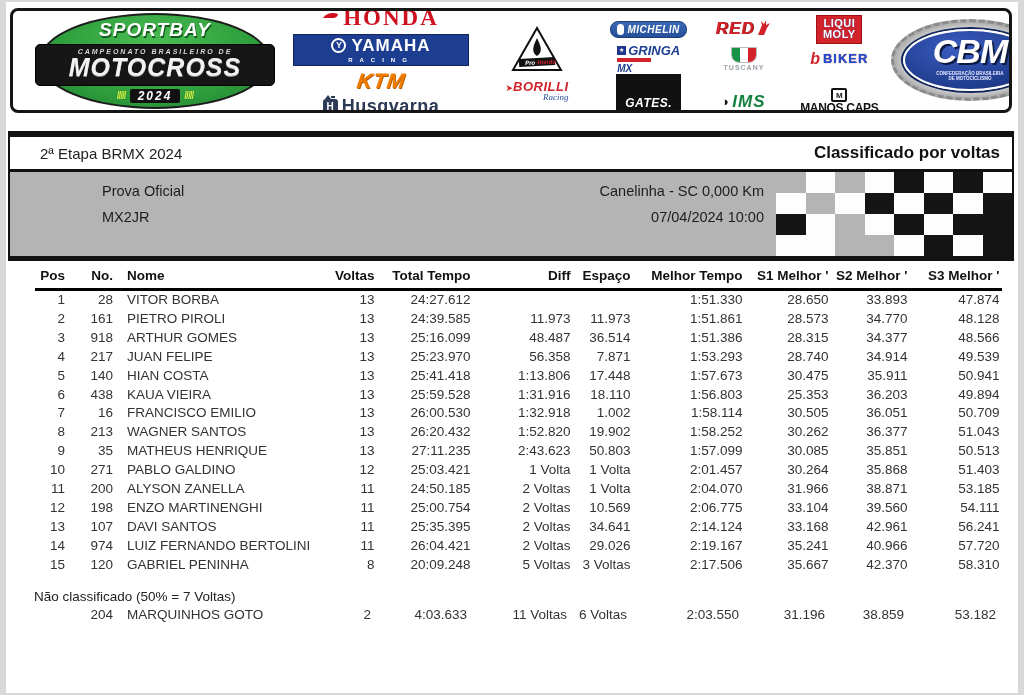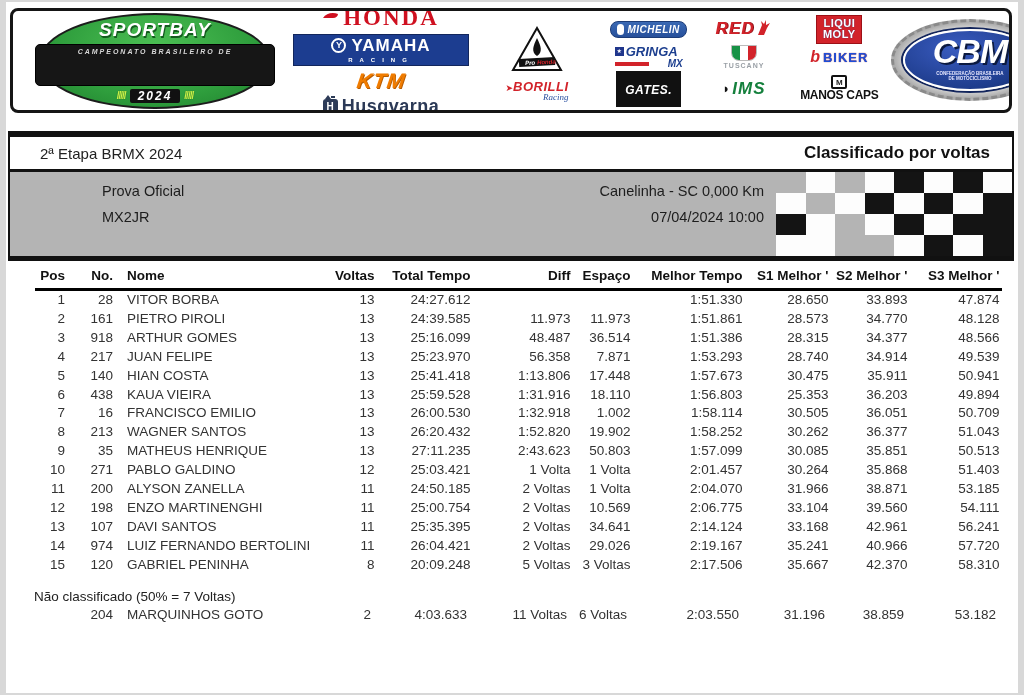--- a/index.html
+++ b/index.html
@@ -62,31 +62,31 @@
   .michelin span { color:#fff; font-weight:900; font-style:italic; font-size:10px; letter-spacing:0.5px; }
   .redlogo { display:flex; align-items:flex-start; }
   .red-txt { color:#d2232a; font-weight:900; font-style:italic; font-size:17px; letter-spacing:1px;
              text-shadow:1px 0 0 #8c1016; }
   .liqui { background:#d2232a; border:1px solid #9c1016; width:46px; padding:2px 0; text-align:center; line-height:1.05; }
   .liqui div { color:#fff; font-weight:900; font-size:11px; letter-spacing:0.5px; text-shadow:0 0 1px #20368c; }
   .gringa { text-align:center; line-height:1; }
   .gringa-row1 { display:flex; align-items:center; gap:2px; }
   .gringa-flag { width:9px; height:9px; background:#20368c; color:#fff; font-size:6px; line-height:9px; }
   .gringa-main { color:#1d3f8f; font-weight:900; font-style:italic; font-size:13px; }
-  .gringa-row2 { display:flex; align-items:center; justify-content:flex-end; gap:19px; margin-top:1px; }
+  .gringa-row2 { display:flex; align-items:flex-start; justify-content:flex-end; gap:2px; margin-top:1px;flex-direction:column; }
   .gringa-bar { width:34px; height:4px; background:#d2232a; }
   .gringa-mx { color:#1d3f8f; font-weight:900; font-style:italic; font-size:10px; }
   .tuscany { text-align:center; }
   .tus-shield { width:26px; height:16px; margin:0 auto; display:flex; border-radius:0 0 8px 8px; overflow:hidden; border:1px solid #bbb; }
   .tus-shield i { flex:1; } .tus-g{background:#179246;} .tus-w{background:#fff;} .tus-r{background:#d2232a;}
   .tus-txt { color:#9aa0a6; font-size:7px; letter-spacing:1px; font-weight:bold; margin-top:1px; }
   .biker { display:flex; align-items:center; gap:3px; }
   .biker-b { color:#d2232a; font-weight:900; font-style:italic; font-size:16px; }
   .biker-txt { color:#1d4ed8; font-weight:900; font-size:13px; letter-spacing:1px; text-shadow:0 0 1px #8c1016; }
-  .gates { background:#111; border-radius:0; padding:9px 9px; }
+  .gates { background:#111; border-radius:0; padding:19px 9px; }
   .gates span { color:#fff; font-weight:900; font-style:italic; font-size:12px; letter-spacing:0.5px; }
   .ims { display:flex; align-items:center; gap:2px; }
   .ims-swoosh { color:#111; font-size:13px; }
   .ims-txt { color:#15803d; font-weight:900; font-style:italic; font-size:17px; letter-spacing:1px; }
   .manos { text-align:center; line-height:1.1; }
   .manos-box { width:16px; height:14px; border:2px solid #111; border-radius:2px; margin:0 auto; font-size:8px; font-weight:bold; line-height:11px; }
   .manos-txt { font-weight:900; font-size:12px; letter-spacing:-0.3px; color:#111; }
 
   
   .cbm { position:relative; width:178px; height:96px; margin-left:auto; margin-right:8px; flex:none; }
@@ -96,21 +96,21 @@
   .cbm-oval { position:absolute; left:16px; top:16px; width:134px; height:62px; border-radius:50%;
               background:radial-gradient(ellipse at 40% 30%, #3a5cc0 0%, #1e3c8c 70%, #12255c 100%);
               border:2px solid #fff; box-shadow:0 0 0 2px #12255c; text-align:center; }
   .cbm-txt { color:#fff; font-weight:900; font-style:italic; font-size:34px; line-height:40px; letter-spacing:-1px;
              text-shadow:2px 2px 0 #0c1a40; }
   .cbm-sub { color:#e8e8ff; font-size:4.5px; font-weight:bold; line-height:1.2; }
 
   
   .section { position:absolute; left:2px; top:129px; width:1006px; border-left:2px solid #111; border-right:2px solid #111; }
   .thickbar { height:6px; background:#111; }
-  .titlebar { height:32px; background:#fff; display:flex; align-items:center; justify-content:space-between; padding:0 22px 0 30px; }
+  .titlebar { height:32px; background:#fff; display:flex; align-items:center; justify-content:space-between; padding:0 12px 0 30px; }
   .title-left { font-size:15px; color:#222; }
   .title-right { font-size:17px; font-weight:bold; color:#111; }
   .midline { height:3px; background:#111; }
   .infoband { position:relative; height:84px; background:#b4b4b4; overflow:hidden; }
   .info-left { position:absolute; left:92px; top:6px; }
   .info-left div { font-size:14.5px; color:#1d1d1d; line-height:26px; }
   .info-right { position:absolute; right:248px; top:6px; text-align:right; }
   .info-right div { font-size:14.5px; color:#1d1d1d; line-height:26px; }
   .checker { position:absolute; right:0; top:0; width:236px; height:84px; display:grid;
              grid-template-columns:repeat(8,1fr); grid-template-rows:repeat(4,1fr); }
@@ -134,20 +134,21 @@
 
 <div class="page">
 
   <div class="banner">
 
     <div class="sb-logo">
       <div class="sb-ellipse"></div>
       <div class="sb-name">SPORTBAY</div>
       <div class="sb-band">
         <div class="sb-sub">CAMPEONATO BRASILEIRO DE</div>
+        <div class="sb-title">MOTOCROSS</div>
       </div>
       <div class="sb-yearrow">
         <span class="sb-hash">/////</span>
         <span class="sb-year">2024</span>
         <span class="sb-hash">/////</span>
       </div>
     </div>
 
     <div class="oem-col">
       <div class="honda-row">

